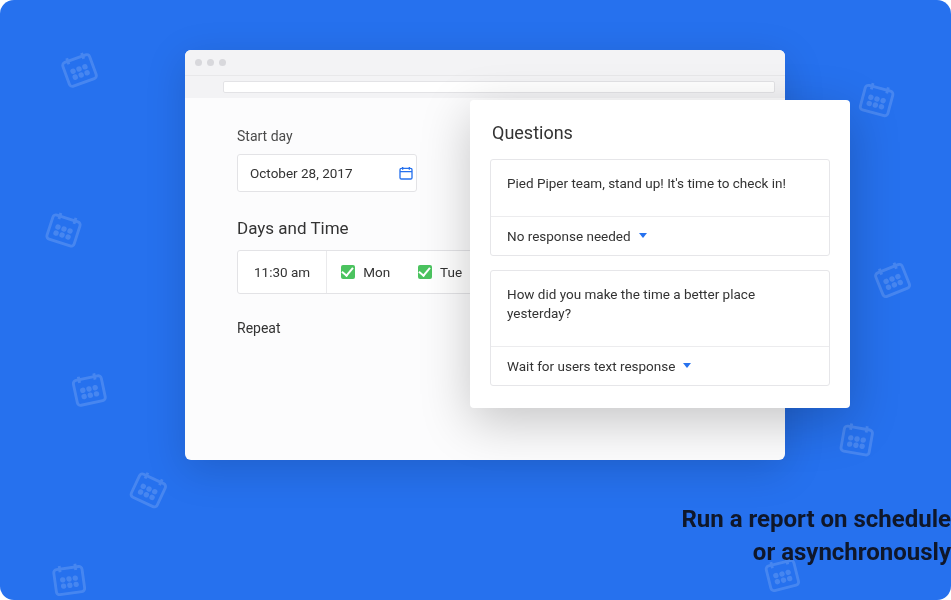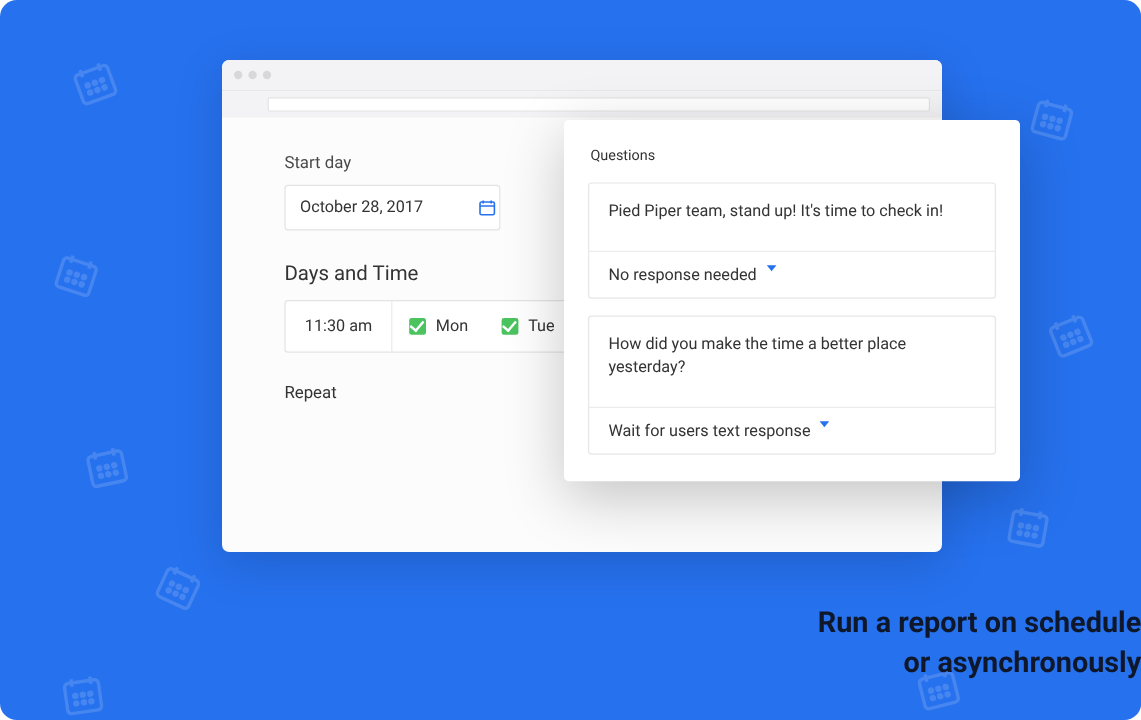--- a/index.html
+++ b/index.html
@@ -170,21 +170,21 @@
       position: absolute;
       top: 100px;
       left: 470px;
       width: 380px;
       background: #fff;
       border-radius: 4px;
       box-shadow: 0 14px 50px rgba(0,0,0,0.22);
       padding: 22px 20px 8px;
     }
     .questions-title {
-      font-size: 12px;
+      font-size: 18px;
       color: #333;
       font-weight: 400;
       margin-bottom: 16px;
       padding-left: 2px;
     }
     .q-card {
       border: 1px solid #e6e6e9;
       border-radius: 3px;
       margin-bottom: 14px;
     }
@@ -193,21 +193,21 @@
       font-size: 13.5px;
       color: #333;
       line-height: 1.45;
       border-bottom: 1px solid #ececee;
     }
     .q-response {
       padding: 11px 16px;
       font-size: 13.5px;
       color: #333;
       display: flex;
-      align-items: flex-start;
+      align-items: center;
       gap: 8px;
     }
 
     
     .caption {
       position: absolute;
       bottom: 32px;
       left: 0; right: 0;
       text-align: right;
       color: #0f172a;

